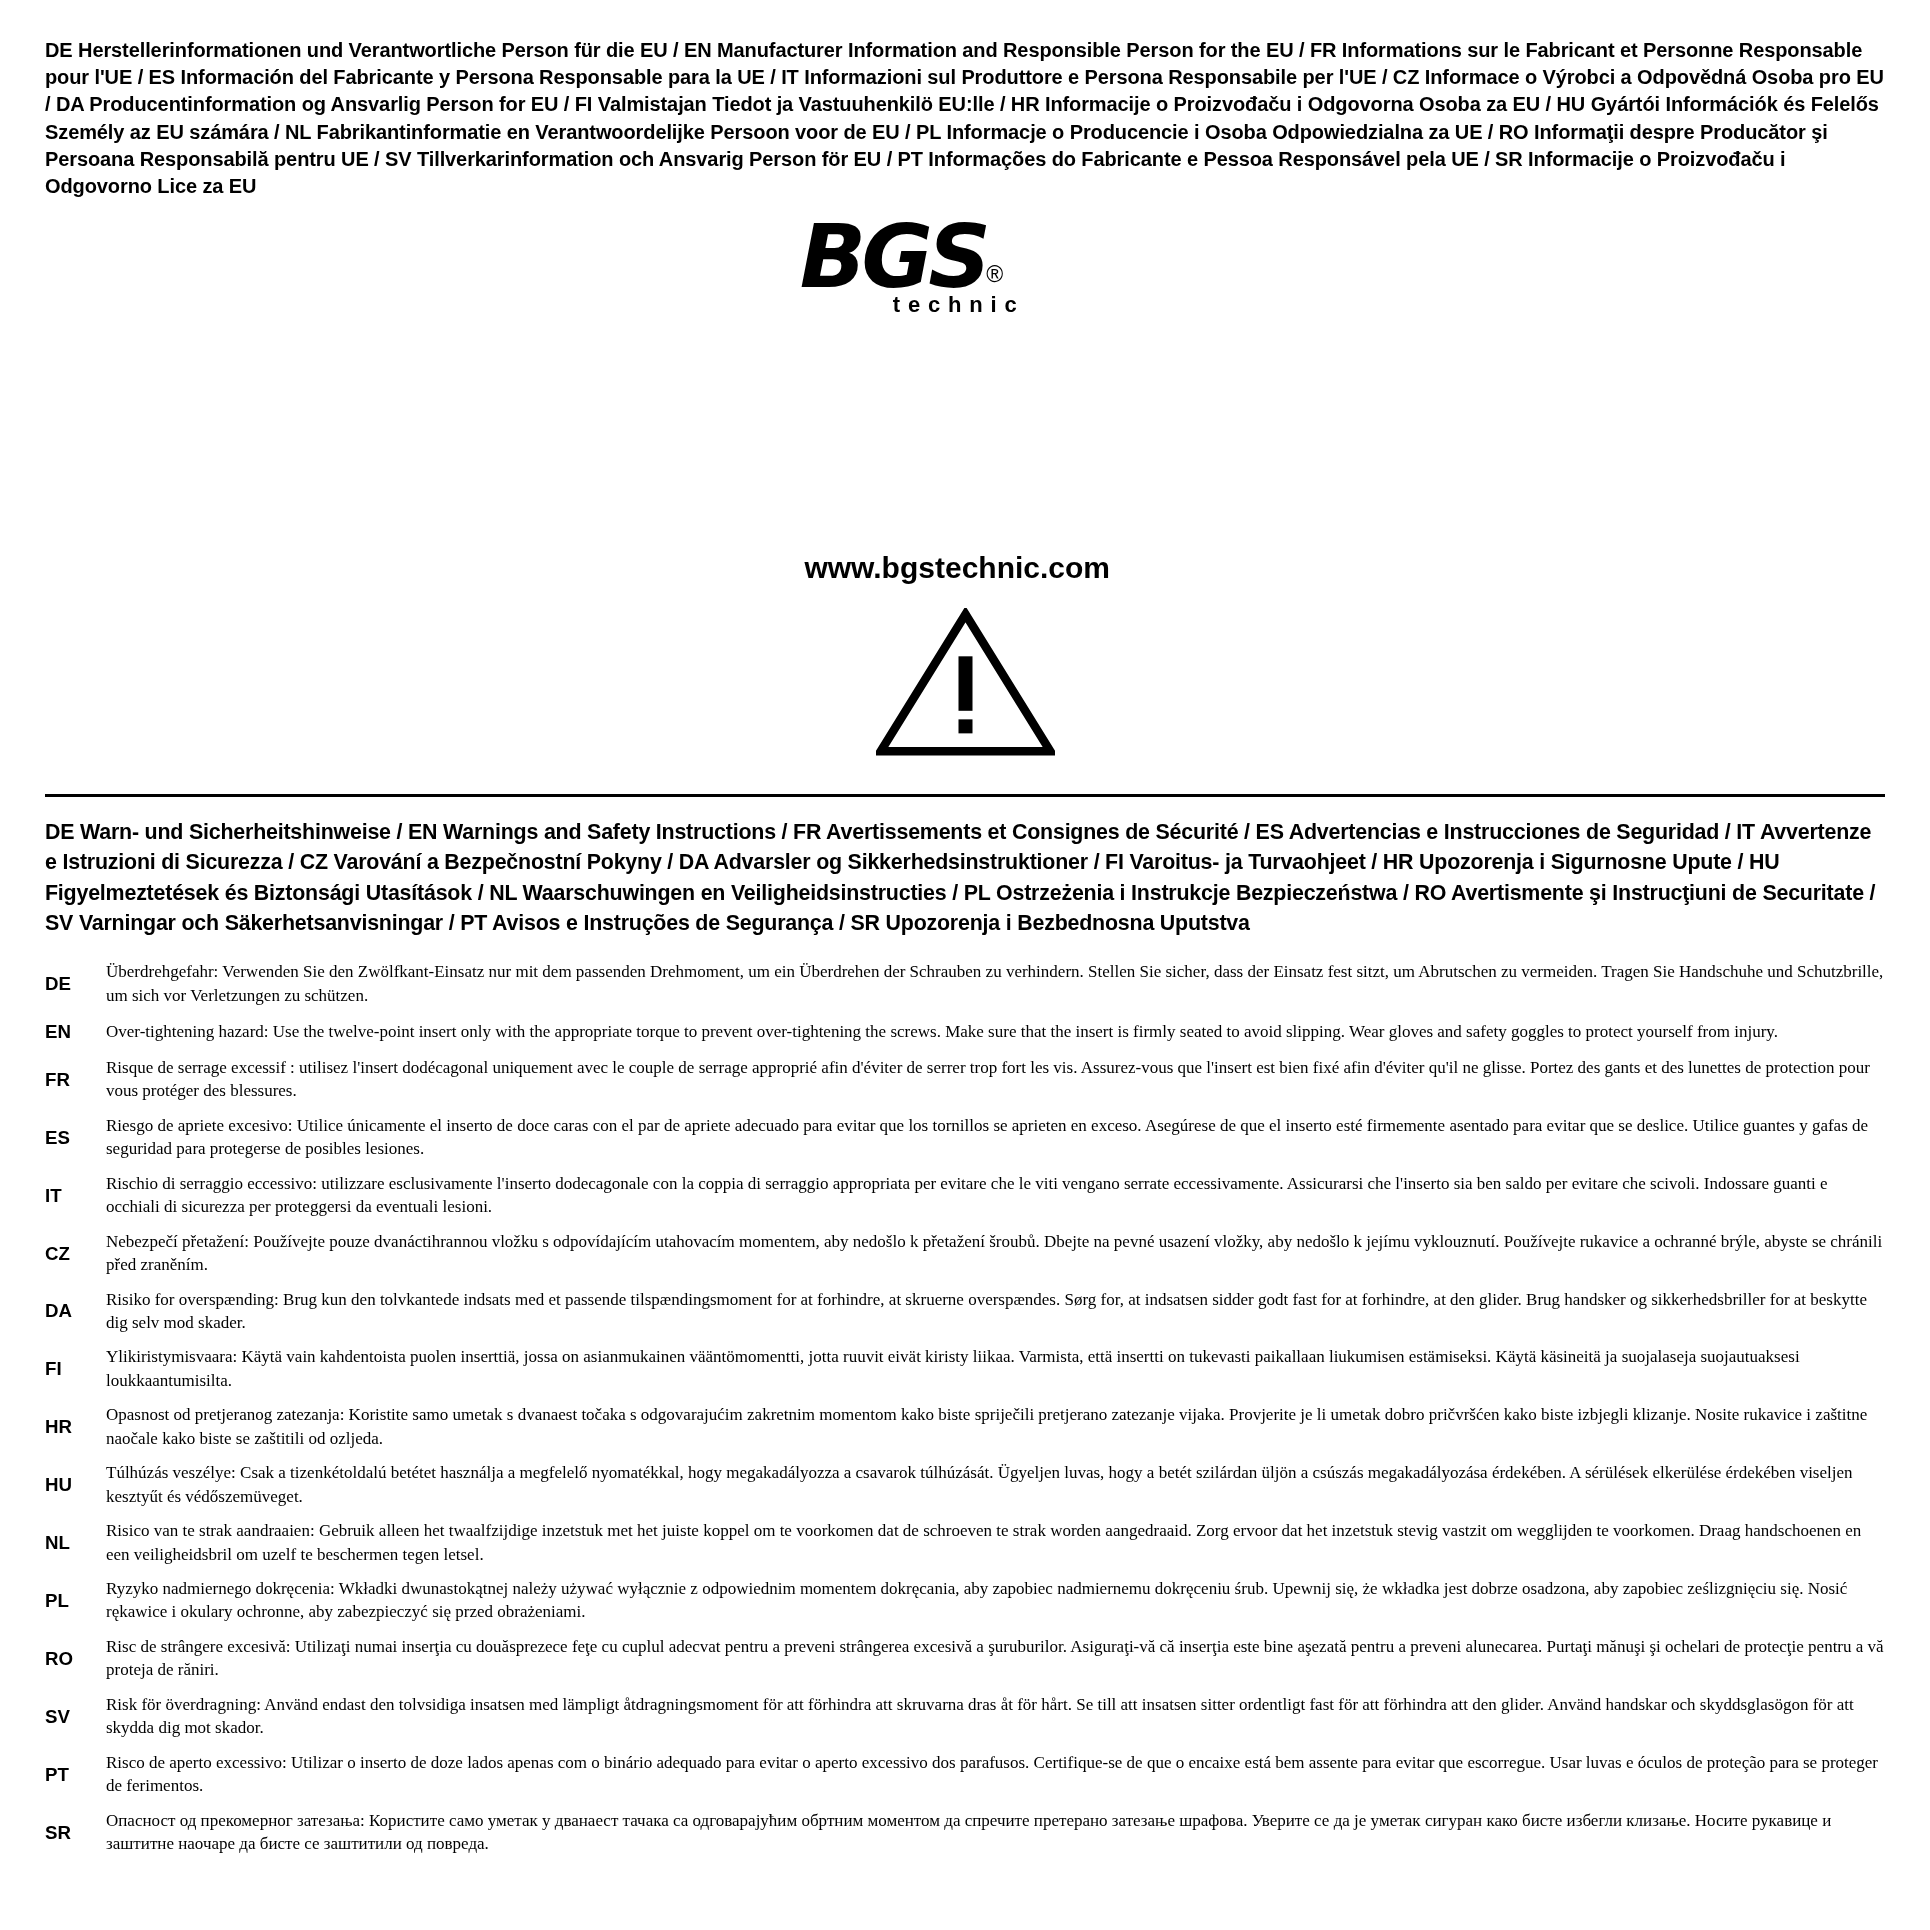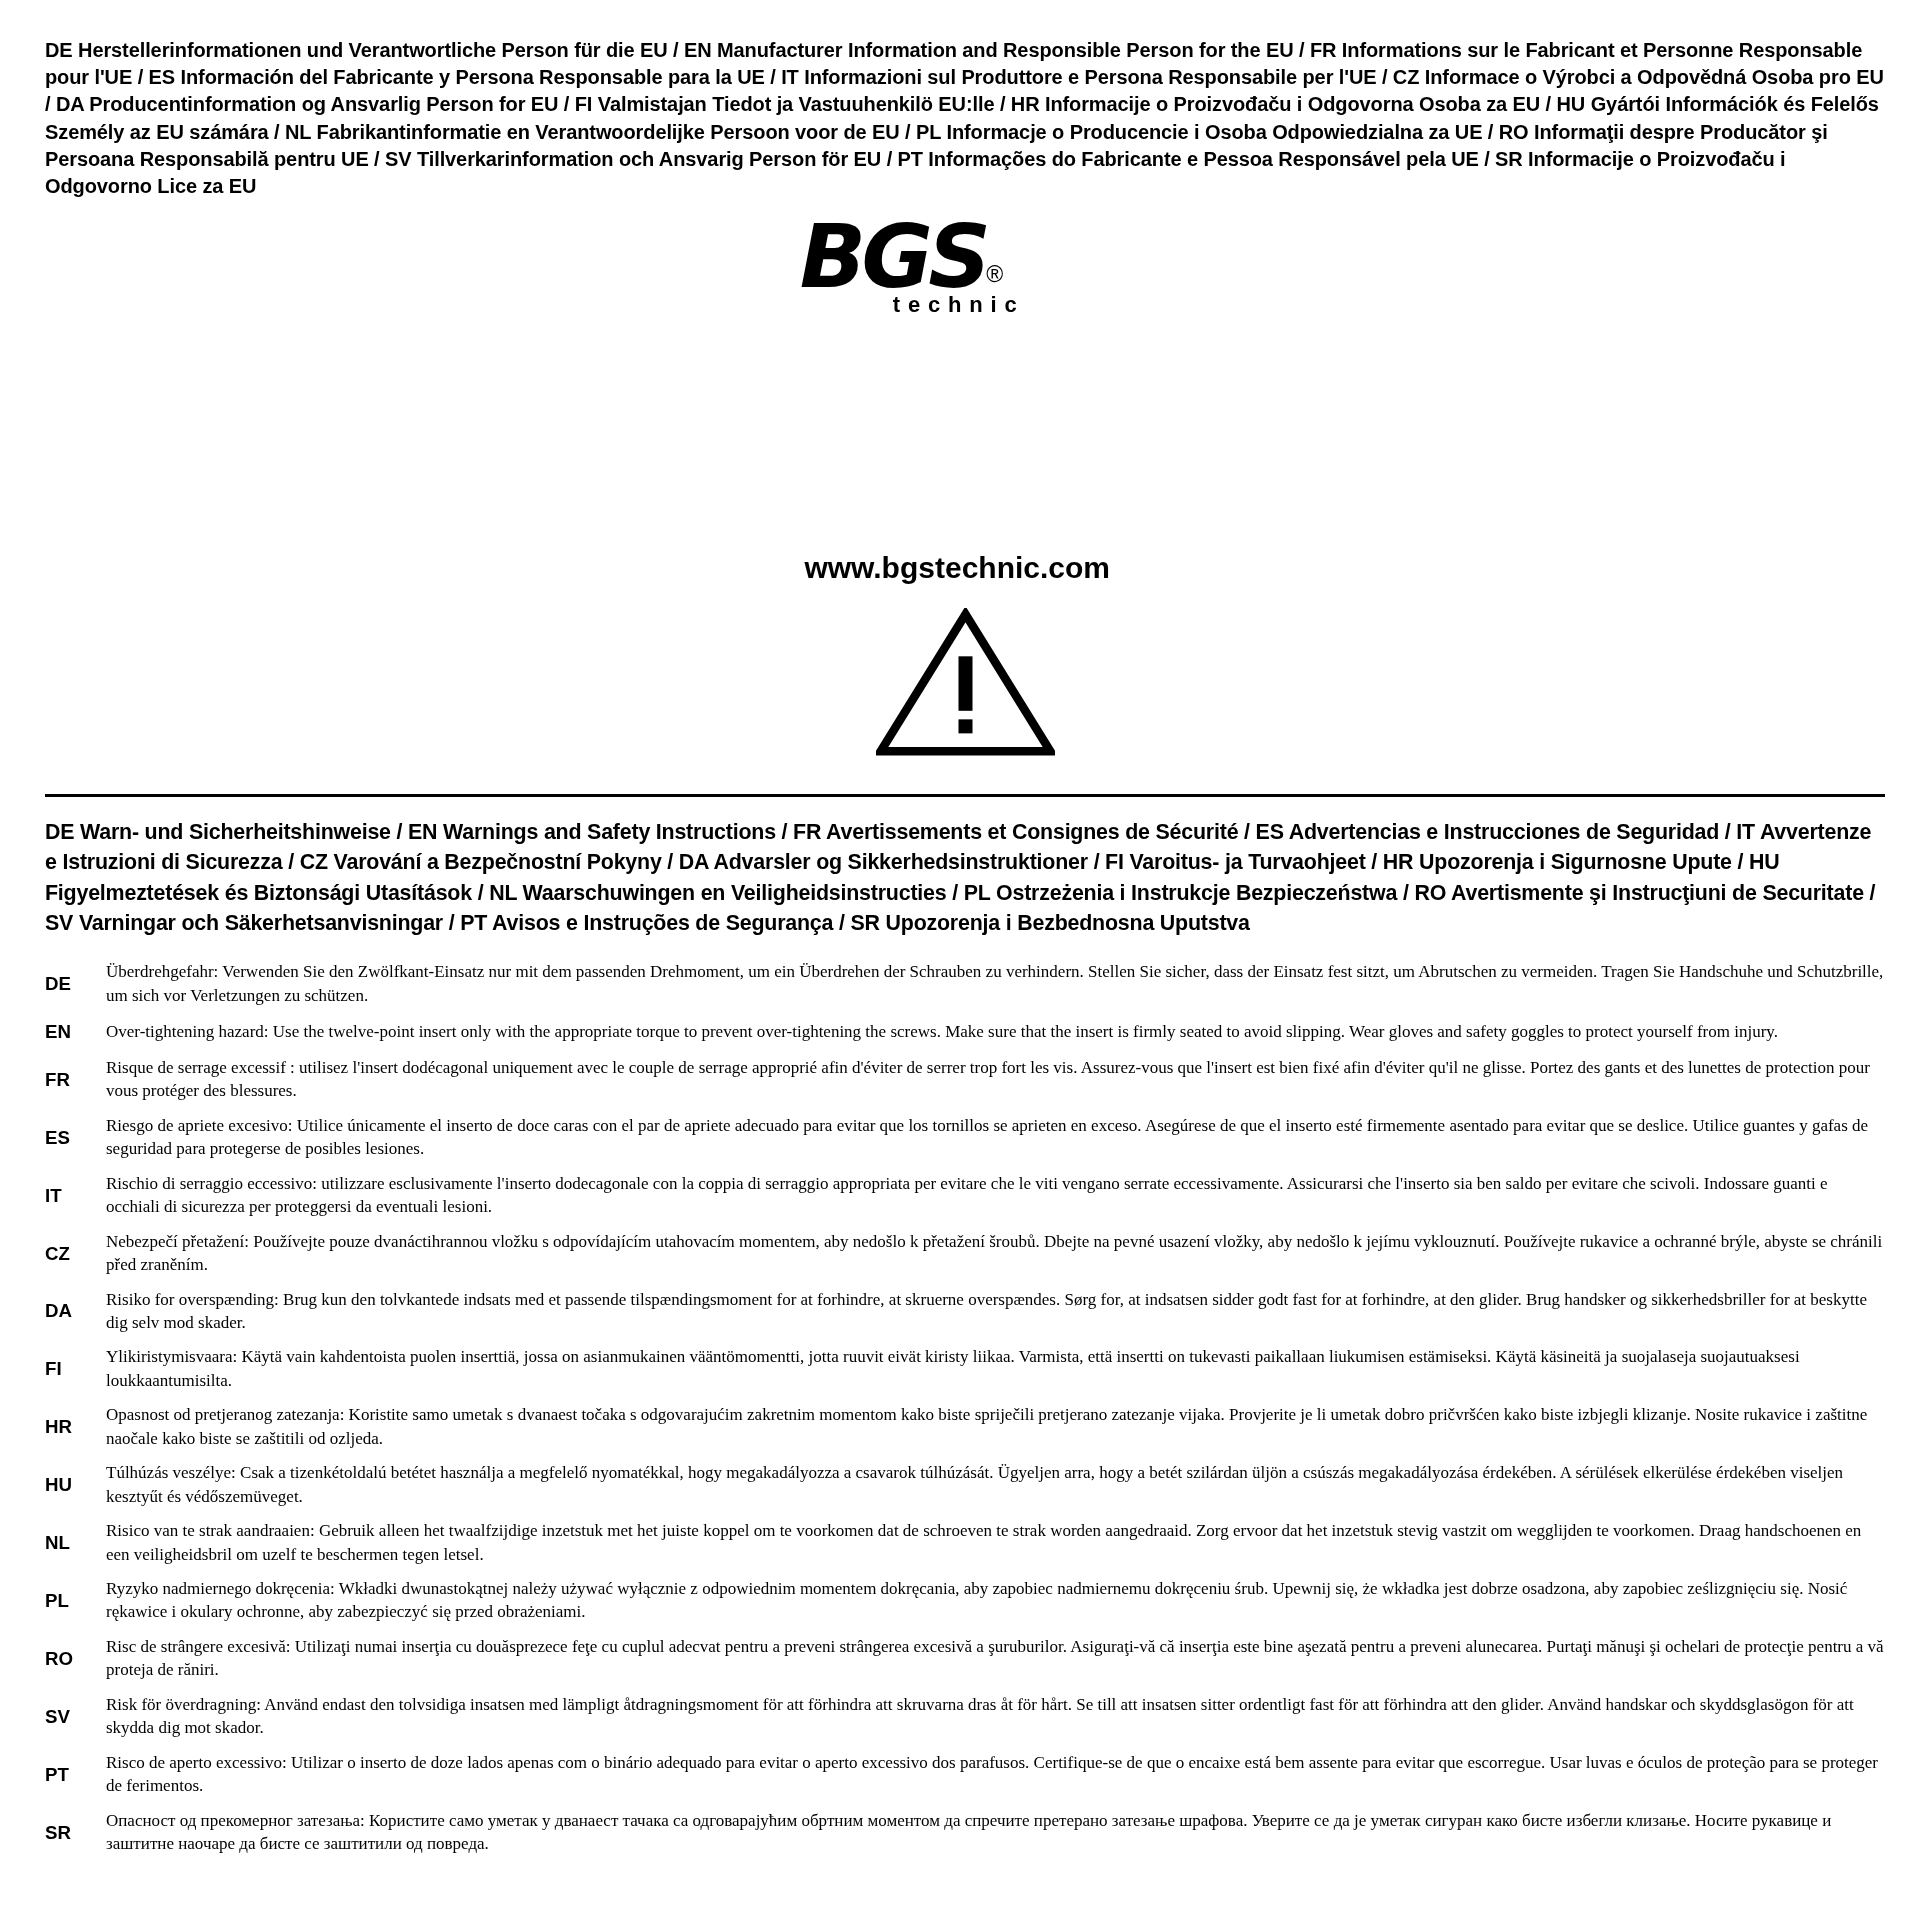--- a/index.html
+++ b/index.html
@@ -195,21 +195,21 @@
     <div class="lang-row">
       <div class="lang-code">FI</div>
       <div class="lang-text">Ylikiristymisvaara: Käytä vain kahdentoista puolen inserttiä, jossa on asianmukainen vääntömomentti, jotta ruuvit eivät kiristy liikaa. Varmista, että insertti on tukevasti paikallaan liukumisen estämiseksi. Käytä käsineitä ja suojalaseja suojautuaksesi loukkaantumisilta.</div>
     </div>
     <div class="lang-row">
       <div class="lang-code">HR</div>
       <div class="lang-text">Opasnost od pretjeranog zatezanja: Koristite samo umetak s dvanaest točaka s odgovarajućim zakretnim momentom kako biste spriječili pretjerano zatezanje vijaka. Provjerite je li umetak dobro pričvršćen kako biste izbjegli klizanje. Nosite rukavice i zaštitne naočale kako biste se zaštitili od ozljeda.</div>
     </div>
     <div class="lang-row">
       <div class="lang-code">HU</div>
-      <div class="lang-text">Túlhúzás veszélye: Csak a tizenkétoldalú betétet használja a megfelelő nyomatékkal, hogy megakadályozza a csavarok túlhúzását. Ügyeljen arra, hogy a betét szilárdan üljön a csúszás megakadályozása érdekében. A sérülések elkerülése érdekében viseljen kesztyűt és védőszemüveget.</div>
+      <div class="lang-text">Túlhúzás veszélye: Csak a tizenkétoldalú betétet használja a megfelelő nyomatékkal, hogy megakadályozza a csavarok túlhúzását. Ügyeljen luvas, hogy a betét szilárdan üljön a csúszás megakadályozása érdekében. A sérülések elkerülése érdekében viseljen kesztyűt és védőszemüveget.</div>
     </div>
     <div class="lang-row">
       <div class="lang-code">NL</div>
       <div class="lang-text">Risico van te strak aandraaien: Gebruik alleen het twaalfzijdige inzetstuk met het juiste koppel om te voorkomen dat de schroeven te strak worden aangedraaid. Zorg ervoor dat het inzetstuk stevig vastzit om wegglijden te voorkomen. Draag handschoenen en een veiligheidsbril om uzelf te beschermen tegen letsel.</div>
     </div>
     <div class="lang-row">
       <div class="lang-code">PL</div>
       <div class="lang-text">Ryzyko nadmiernego dokręcenia: Wkładki dwunastokątnej należy używać wyłącznie z odpowiednim momentem dokręcania, aby zapobiec nadmiernemu dokręceniu śrub. Upewnij się, że wkładka jest dobrze osadzona, aby zapobiec ześlizgnięciu się. Nosić rękawice i okulary ochronne, aby zabezpieczyć się przed obrażeniami.</div>
     </div>
     <div class="lang-row">

